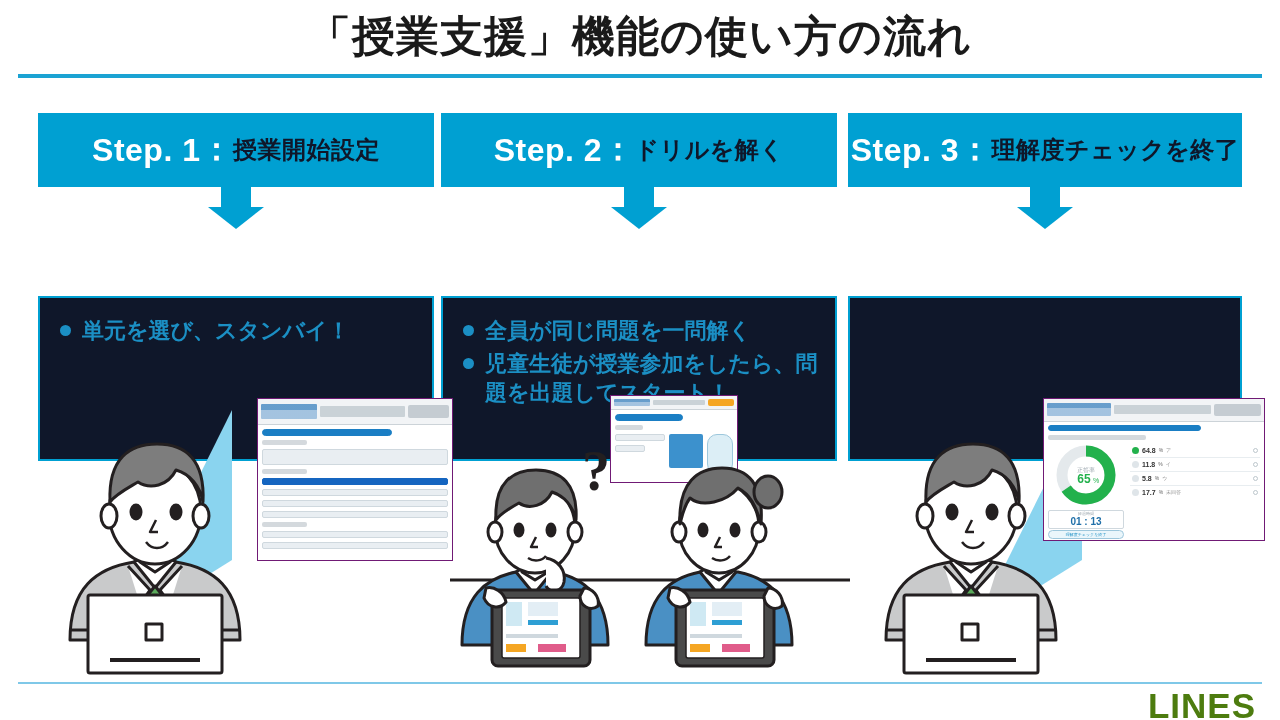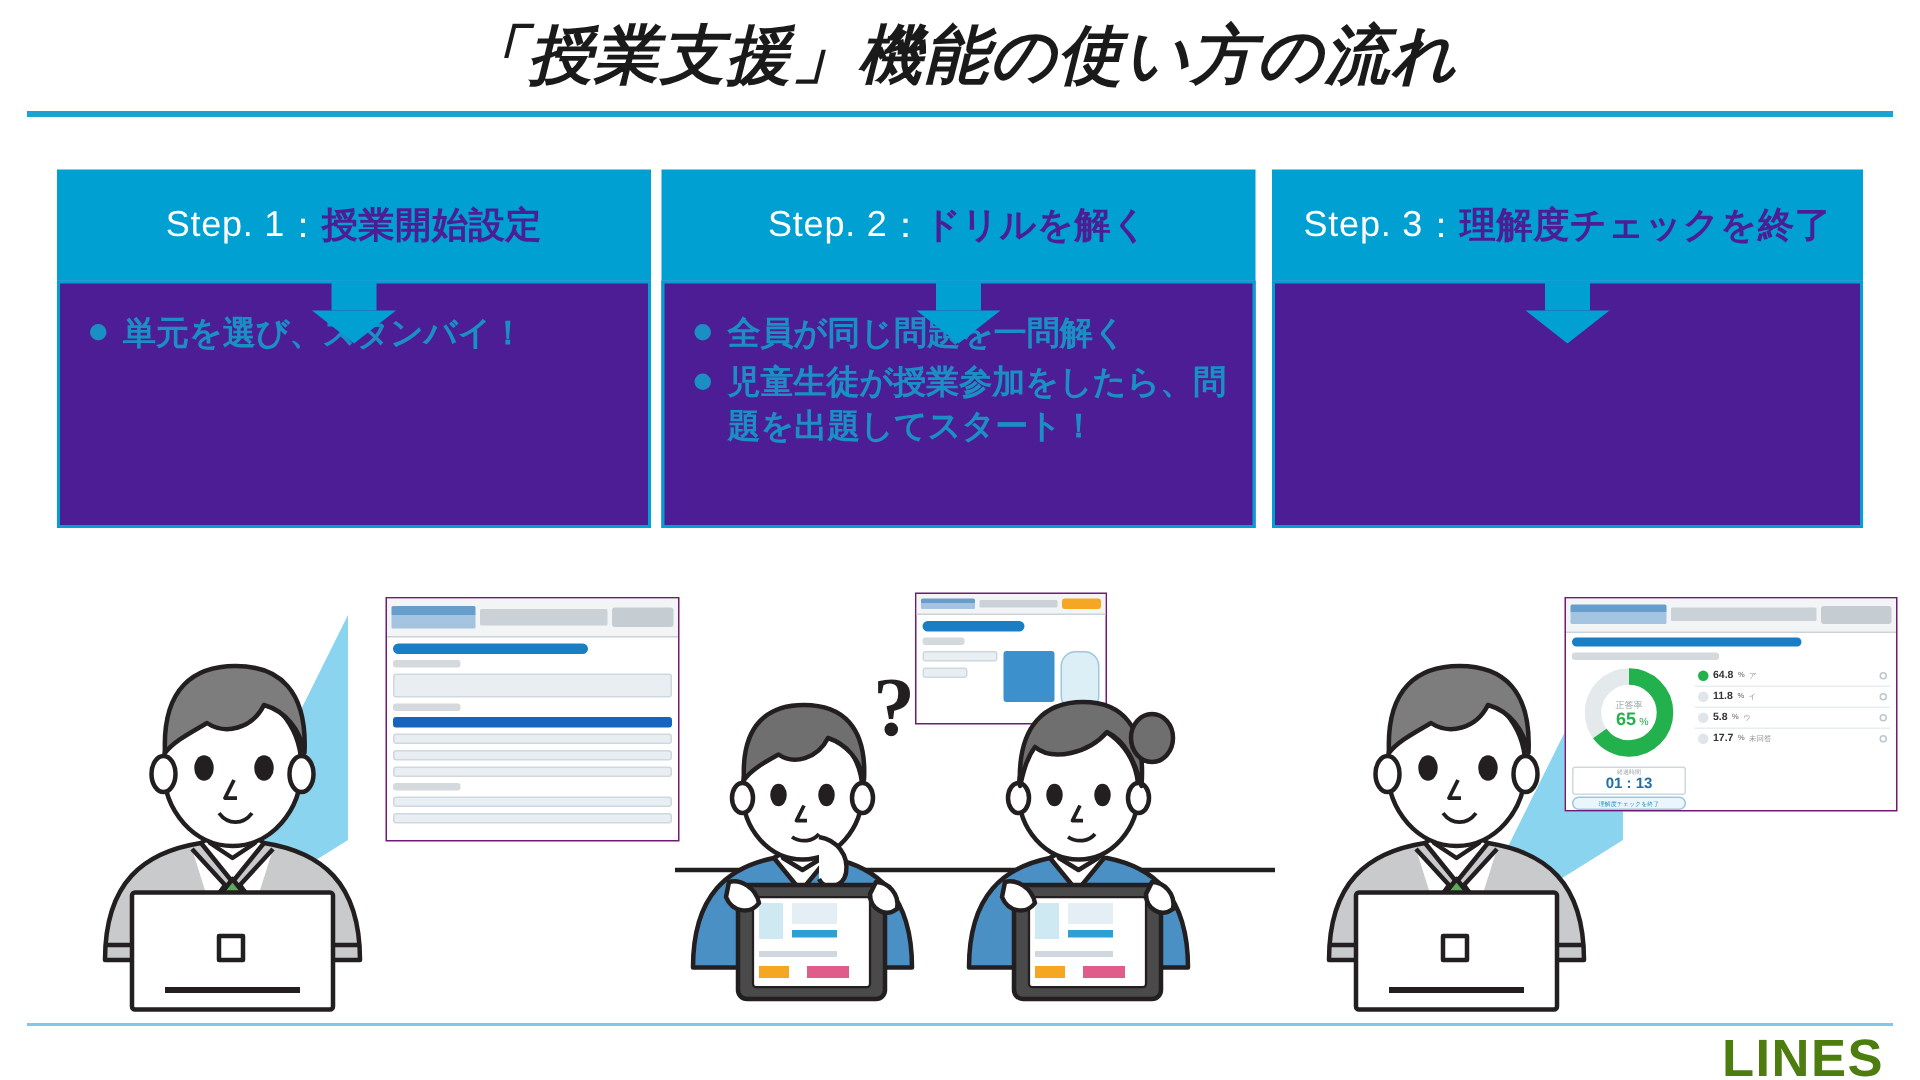--- a/index.html
+++ b/index.html
@@ -13,21 +13,20 @@
   
   #title {
     position: absolute;
     left: 0; top: 8px; width: 1280px;
     text-align: center;
     font-size: 43px;
     font-weight: bold;
     color: #1a1a1a;
     letter-spacing: 1px;
     white-space: nowrap;
-    font-style: italic;
   }
   #title-rule {
     position: absolute;
     left: 18px; top: 74px;
     width: 1244px; height: 4px;
     background: #1ba3d3;
   }
 
   
   .column { position: absolute; top: 113px; }
@@ -38,27 +37,27 @@
   .step-header {
     height: 74px;
     background: #00a0d2;
     display: flex;
     align-items: center;
     justify-content: center;
     position: relative;
   }
   .step-header .step-num {
     color: #ffffff;
-    font-size: 24px;
-    font-weight: normal;
+    font-size: 32px;
+    font-weight: bold;
     letter-spacing: 0.5px;
     white-space: nowrap;
   }
   .step-header .step-title {
-    color: #4c1d95;
+    color: #0f172a;
     font-size: 24px;
     font-weight: bold;
     letter-spacing: 0.5px;
     white-space: nowrap;
   }
 
   .arrow {
     position: absolute;
     left: 50%;
     top: 74px;
@@ -74,22 +73,23 @@
   .arrow .head {
     position: absolute;
     left: -28px; top: 20px;
     width: 0; height: 0;
     border-left: 28px solid transparent;
     border-right: 28px solid transparent;
     border-top: 22px solid #00a0d2;
   }
 
   .bullet-box {
+    margin-top: 109px;
     height: 165px;
-    background: #4c1d95;
+    background: #0f172a;
     border: 2px solid #00a0d2;
     padding: 18px 14px 10px 10px;
   }
   .bullet-list { list-style: none; }
   .bullet-item {
     display: flex;
     align-items: flex-start;
     margin-bottom: 4px;
   }
   .bullet-dot {

